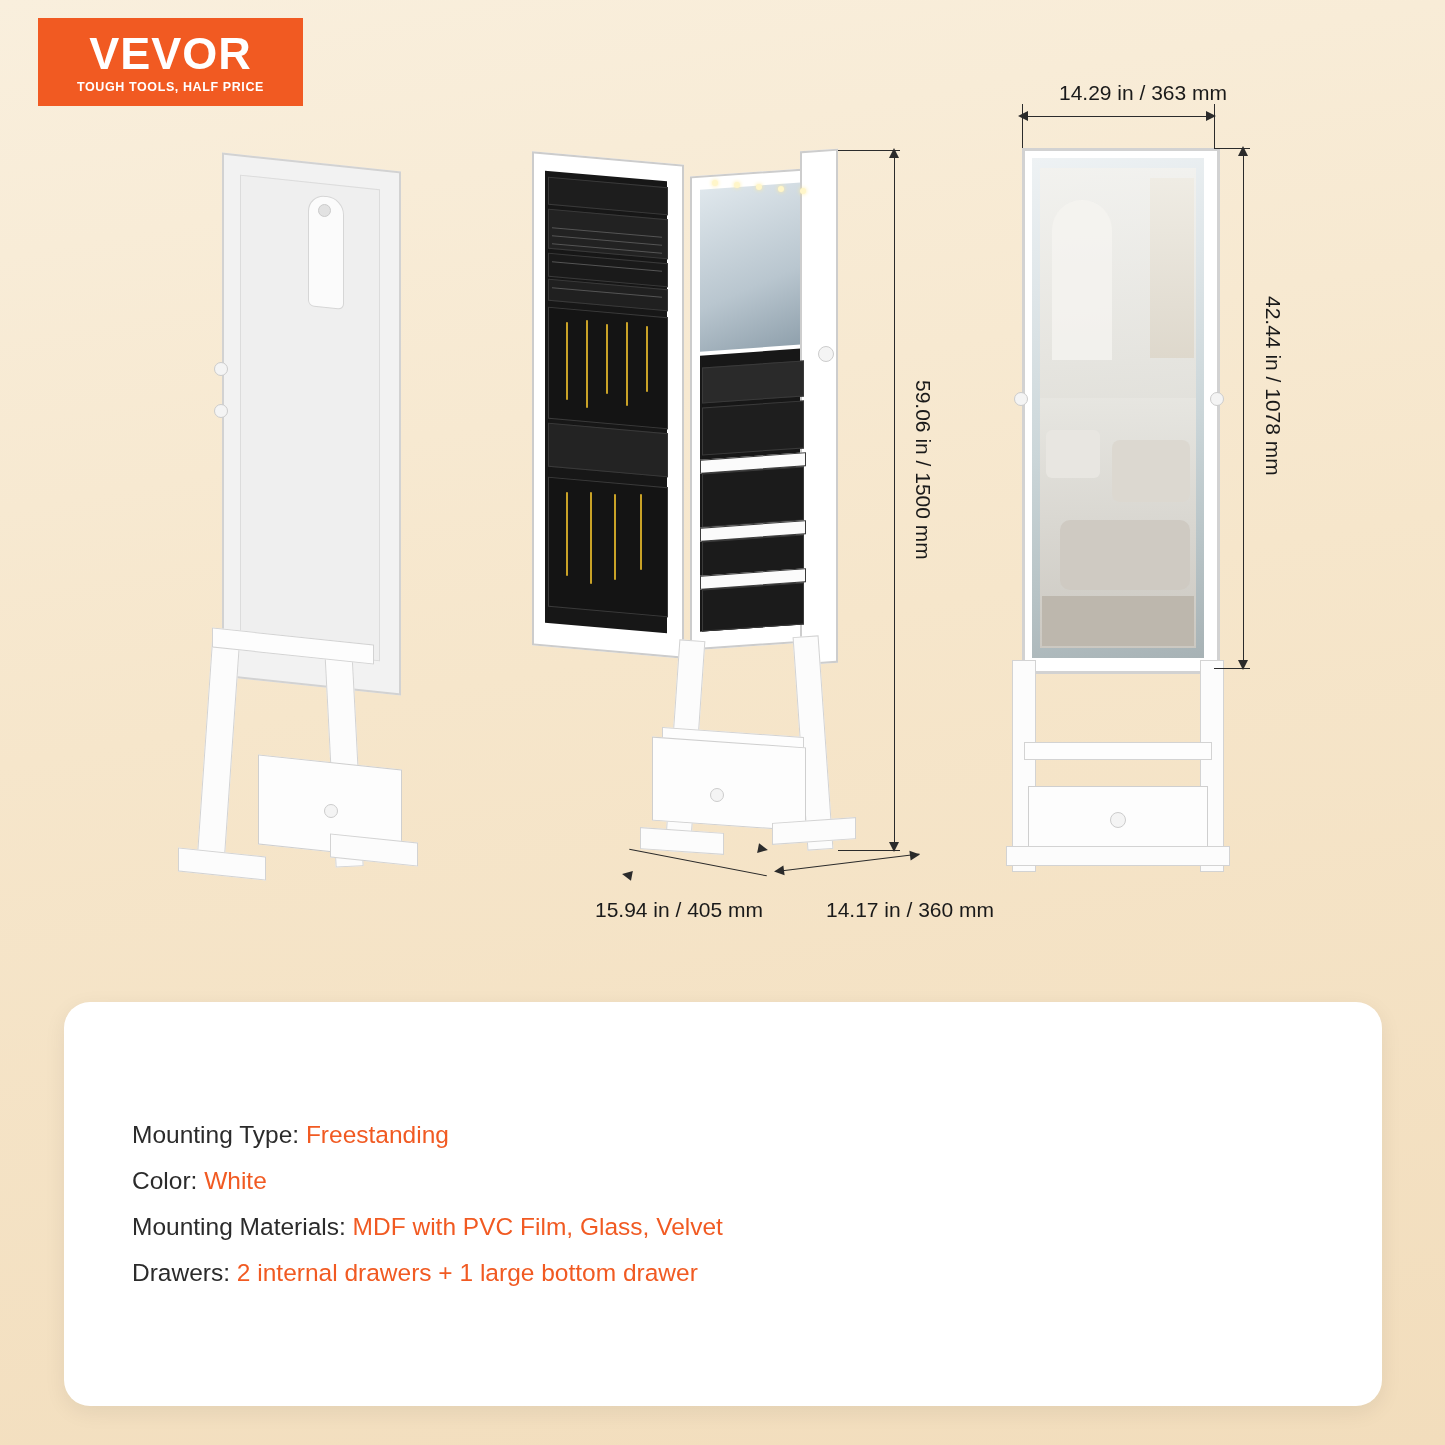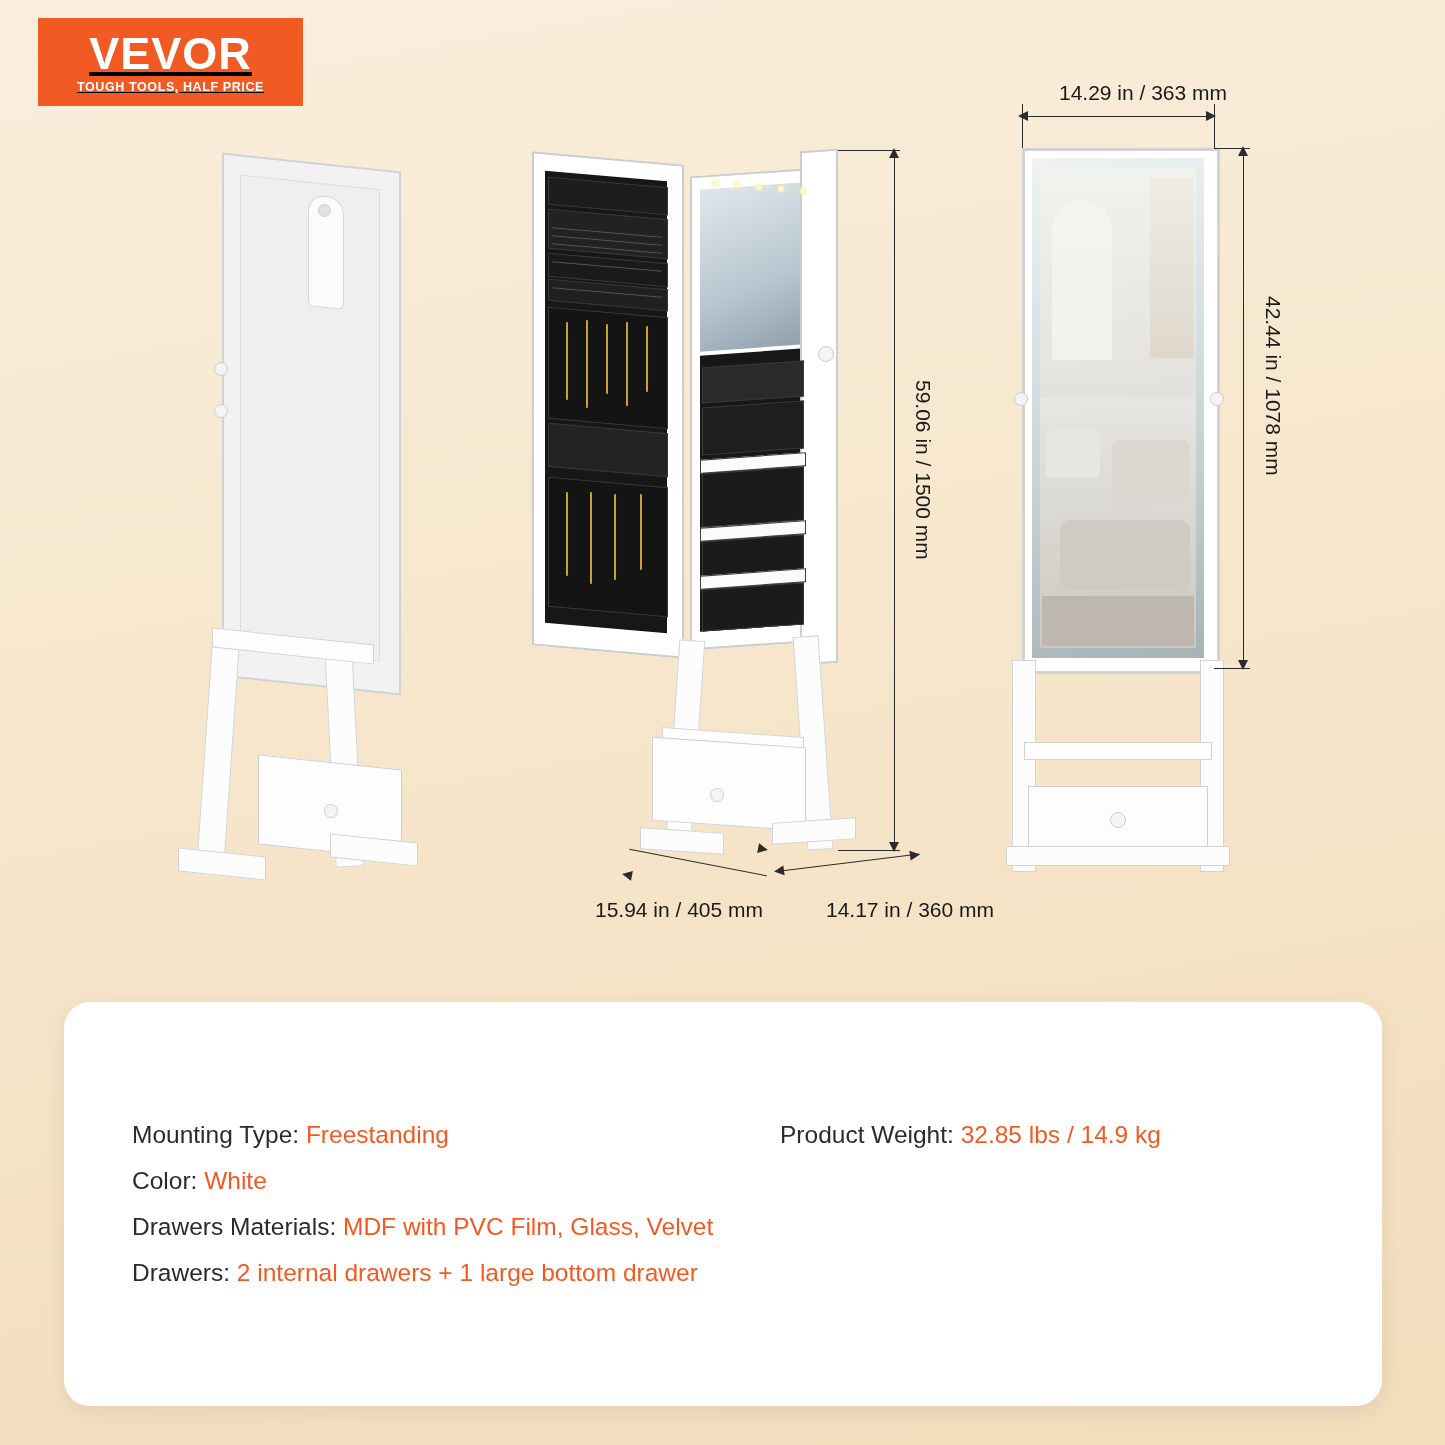--- a/index.html
+++ b/index.html
@@ -11,21 +11,21 @@
     overflow:hidden;
   }
   .bg-grad{
     position:absolute;inset:0;
     background:linear-gradient(170deg,#f9efdd 0%, #f6e6cb 45%, #f2ddbc 100%);
   }
   
   .logo{
     position:absolute;left:38px;top:18px;width:265px;height:88px;
     background:#f15a22;display:flex;flex-direction:column;
-    align-items:center;justify-content:center;text-decoration:underline;
+    align-items:center;justify-content:center;
   }
   .logo-word{
     color:#fff;font-weight:bold;font-size:45px;letter-spacing:1px;line-height:46px;
     font-family:"Liberation Sans", sans-serif;
   }
   .logo-tag{
     color:#fff;font-size:12.5px;font-weight:bold;letter-spacing:.6px;margin-top:3px;
   }
   
   .stage{position:absolute;left:0;top:0;width:1445px;height:990px;}
@@ -249,25 +249,22 @@
 <div class="spec-card">
 
   <div class="spec-col spec-left">
     <div>
       <span class="lbl">Mounting Type: </span><span class="val">Freestanding</span>
     </div>
     <div>
       <span class="lbl">Color: </span><span class="val">White</span>
     </div>
     <div>
-      <span class="lbl">Drawers Materials: </span><span class="val">MDF with PVC Film, Glass, Velvet</span>
+      <span class="lbl">Mounting Materials: </span><span class="val">MDF with PVC Film, Glass, Velvet</span>
     </div>
     <div>
       <span class="lbl">Drawers: </span><span class="val">2 internal drawers + 1 large bottom drawer</span>
     </div>
   </div>
 
   <div class="spec-col spec-right">
-    <div>
-      <span class="lbl">Product Weight: </span><span class="val">32.85 lbs / 14.9 kg</span>
-    </div>
   </div>
 </div>
 
 </body></html>

